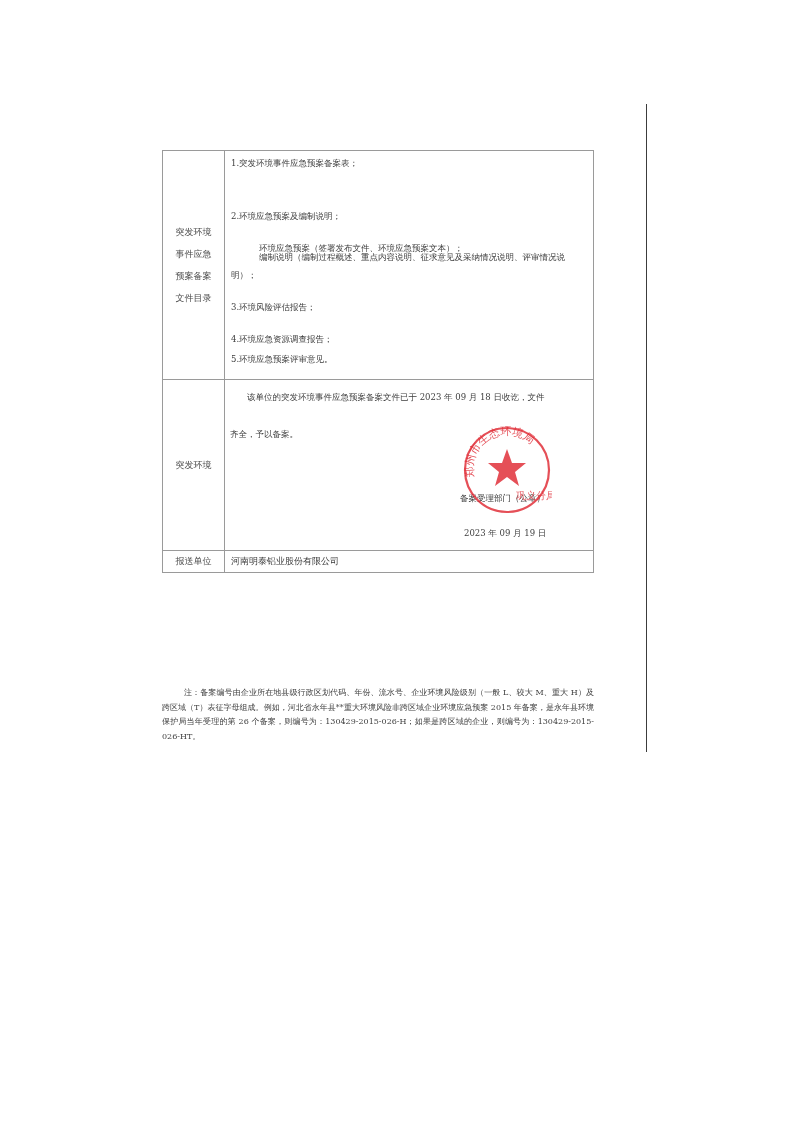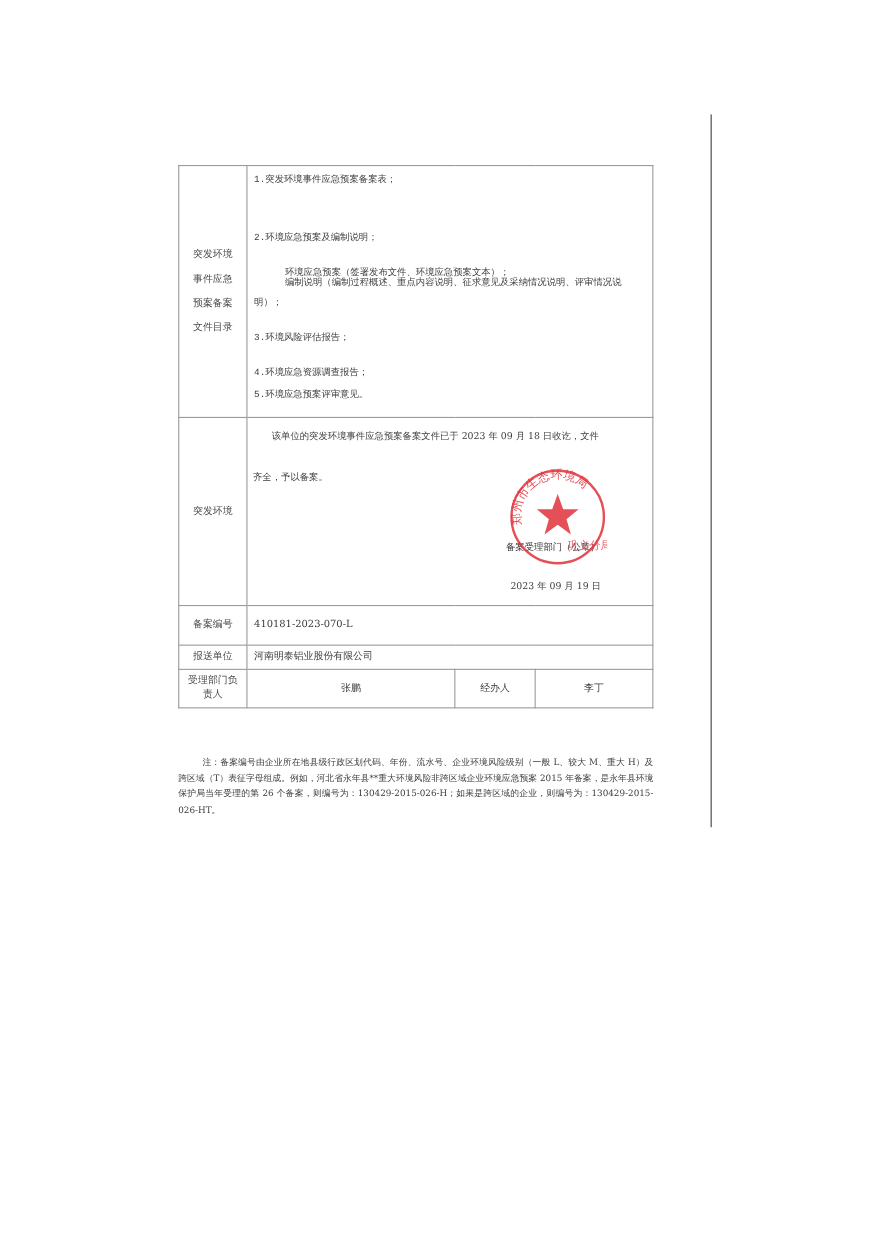--- a/index.html
+++ b/index.html
@@ -36,21 +36,21 @@
       <tr style="height:228px">
     <td class="label-cell">
       <div style="line-height:22px;">
         <div>突发环境</div>
         <div>事件应急</div>
         <div>预案备案</div>
         <div>文件目录</div>
       </div>
     </td>
     <td colspan="3" class="dir-cell">
-      <div style="position:relative; height:228px;font-family:Liberation Mono, monospace;">
+      <div style="position:relative; height:228px;">
         <div class="dir-line" style="position:absolute; top:6px;">1.突发环境事件应急预案备案表；</div>
         <div class="dir-line" style="position:absolute; top:38px;margin-top:21px;">2.环境应急预案及编制说明；</div>
         <div class="dir-line indent" style="position:absolute; top:70px;margin-top:21px;">环境应急预案（签署发布文件、环境应急预案文本）；</div>
         <div class="dir-line indent" style="position:absolute; top:100px;">编制说明（编制过程概述、重点内容说明、征求意见及采纳情况说明、评审情况说</div>
         <div class="dir-line" style="position:absolute; top:118px;">明）；</div>
         <div class="dir-line" style="position:absolute; top:150px;">3.环境风险评估报告；</div>
         <div class="dir-line" style="position:absolute; top:182px;">4.环境应急资源调查报告；</div>
         <div class="dir-line" style="position:absolute; top:202px;">5.环境应急预案评审意见。</div>
       </div>
     </td>
@@ -59,36 +59,23 @@
     <td class="label-cell">突发环境</td>
     <td colspan="3" class="opinion-cell">
       <div style="position:relative; height:170px;">
         <div class="op-line" style="left:22px; top:11px;">该单位的突发环境事件应急预案备案文件已于 2023 年 09 月 18 日收讫，文件</div>
         <div class="op-line" style="left:5px; top:48px;">齐全，予以备案。</div>
         <div class="op-line" style="left:235px; top:112px; color:#333;">备案受理部门（公章）</div>
         <div class="op-line" style="left:239px; top:147px;">2023 年 09 月 19 日</div>
       </div>
     </td>
   </tr>
-  <tr style="height:36px">
-    <td class="label-cell">备案编号</td>
-    <td colspan="3" class="value-cell">410181-2023-070-L</td>
-  </tr>
   <tr style="height:22px">
     <td class="label-cell">报送单位</td>
     <td colspan="3" class="value-cell">河南明泰铝业股份有限公司</td>
-  </tr>
-  <tr style="height:35px">
-    <td class="label-cell">
-      <div>受理部门负</div>
-      <div>责人</div>
-    </td>
-    <td class="center-cell">张鹏</td>
-    <td class="center-cell">经办人</td>
-    <td class="center-cell">李丁</td>
   </tr>
 </tbody>
   </table>
 
 <svg class="stamp" viewBox="0 0 90 90">
   <circle cx="45" cy="45" r="42" fill="none" stroke="#e0303a" stroke-width="2.2" opacity="0.85"></circle>
   <defs>
     <path id="arc" d="M 12 52 A 34 34 0 1 1 78 52"></path>
   </defs>
   <text font-size="11" fill="#e0303a" opacity="0.85" font-family="DejaVu Sans, sans-serif">

